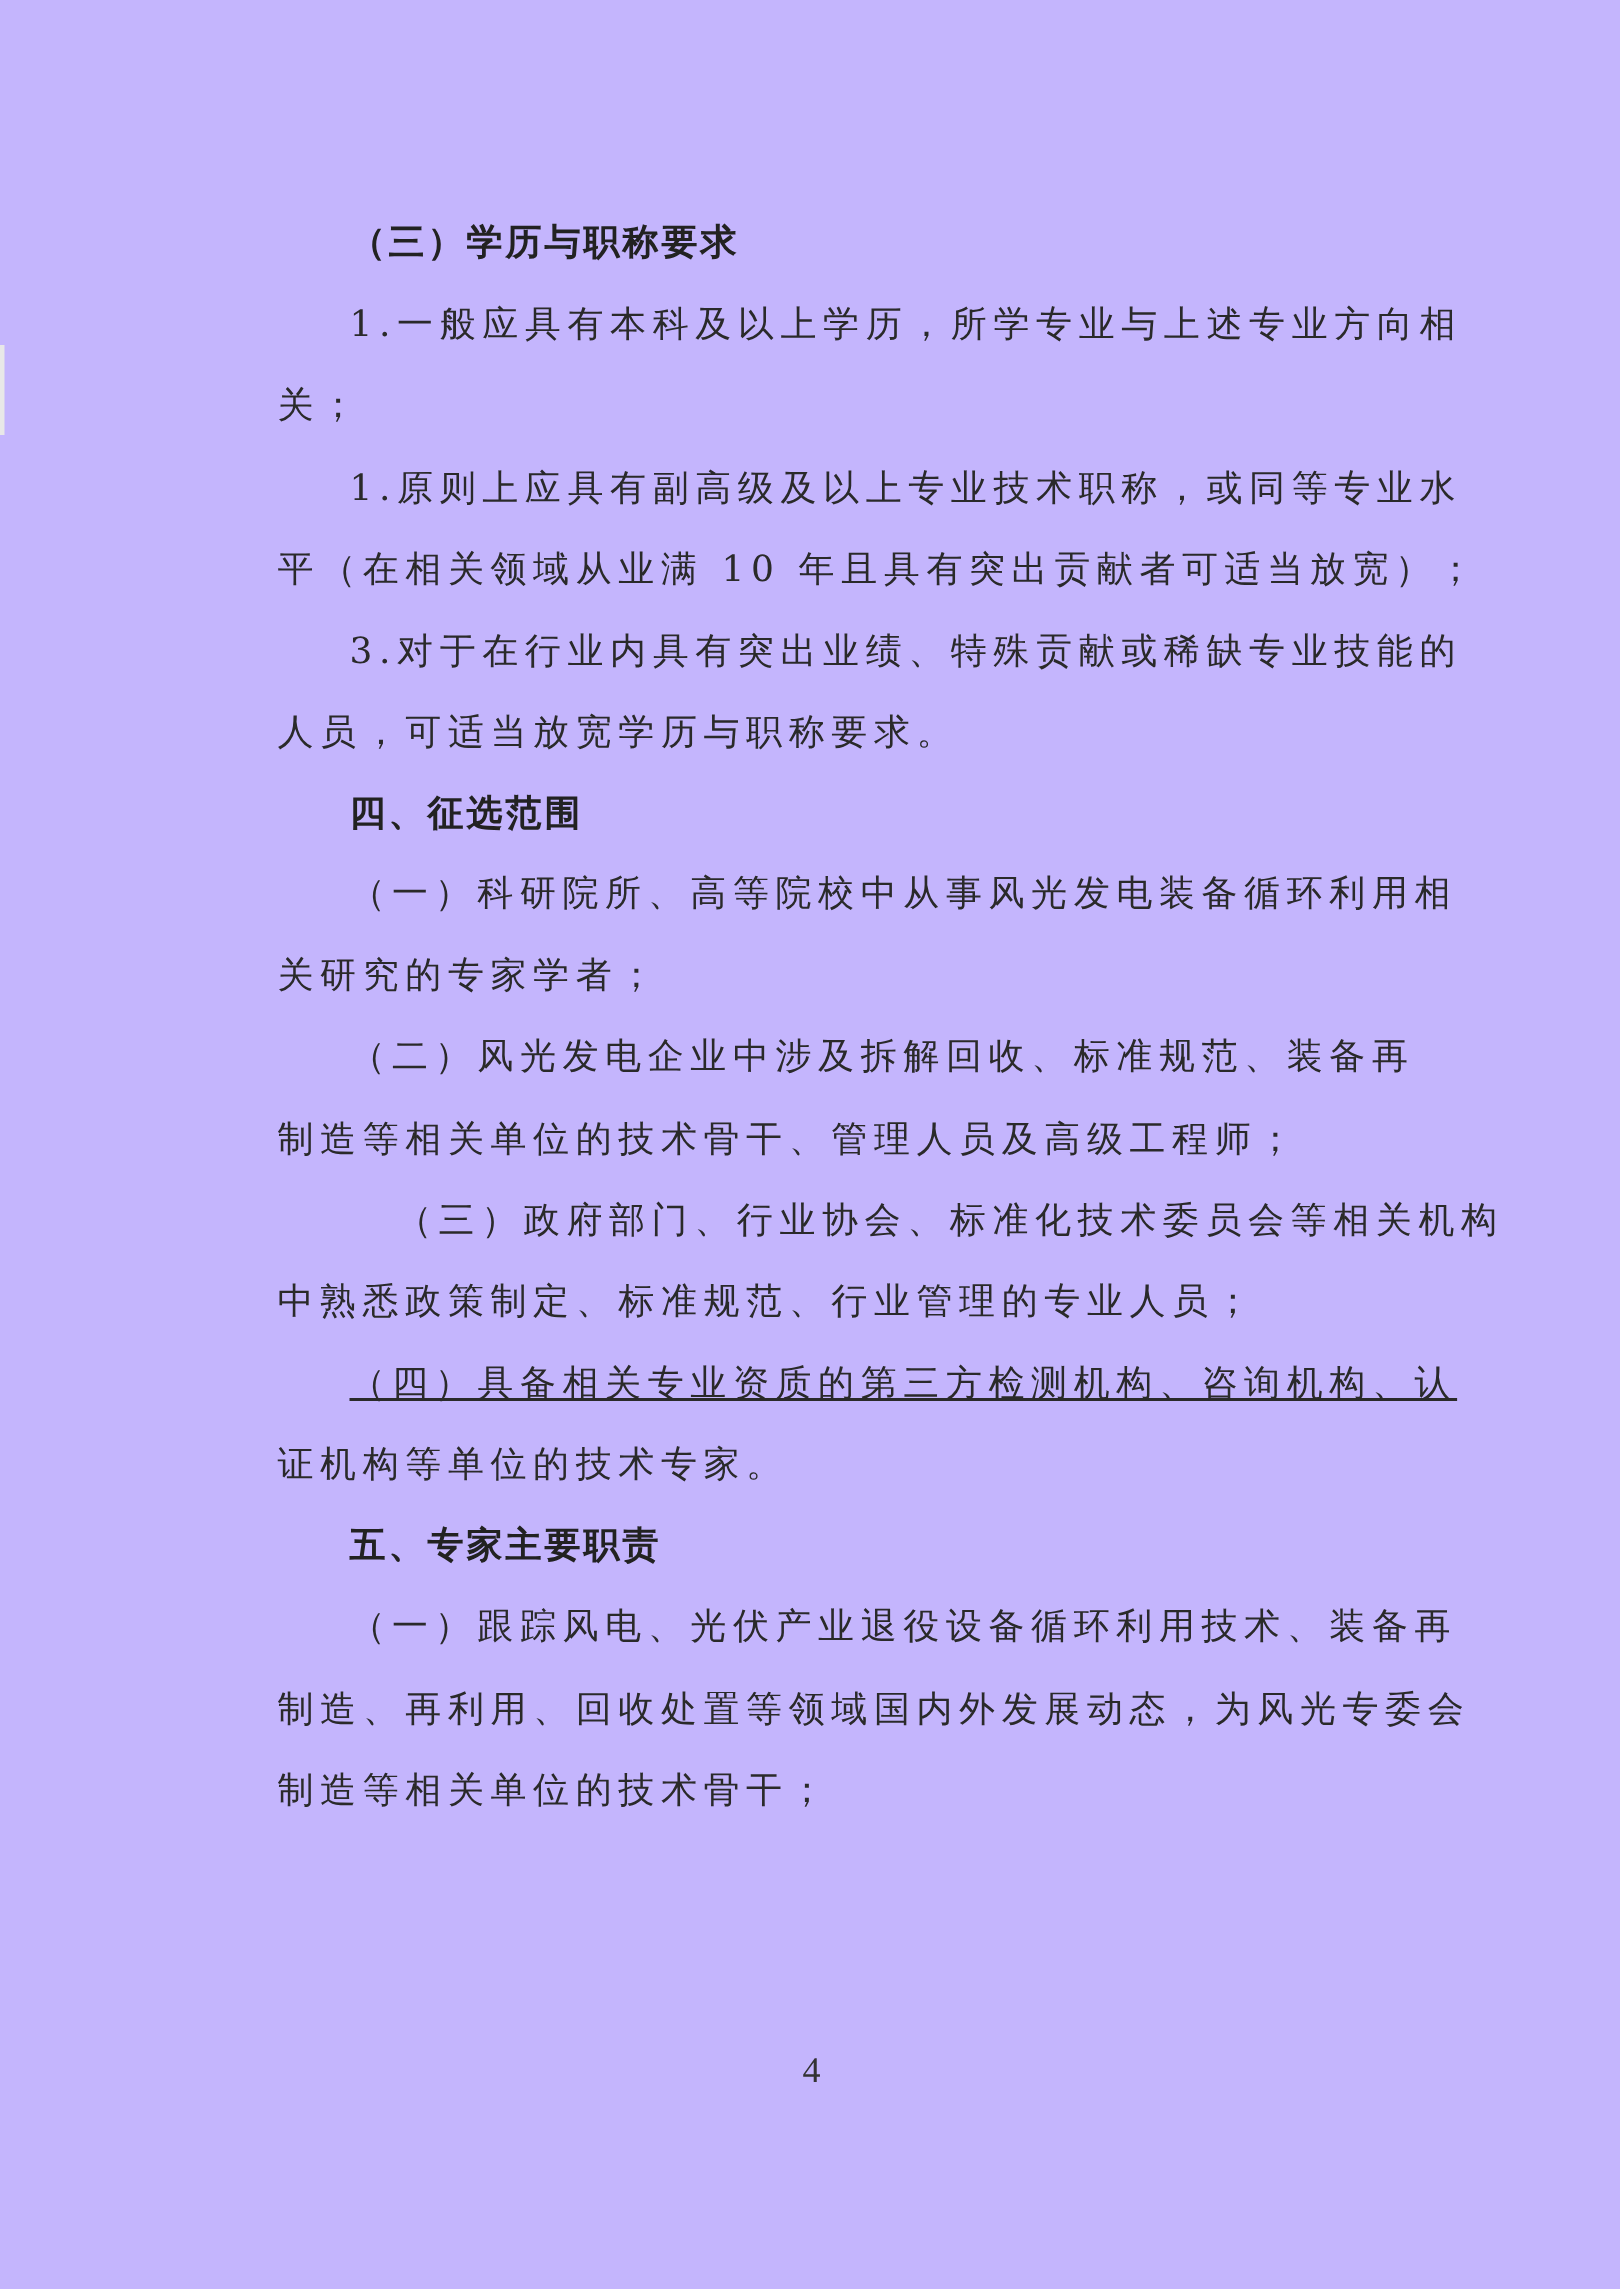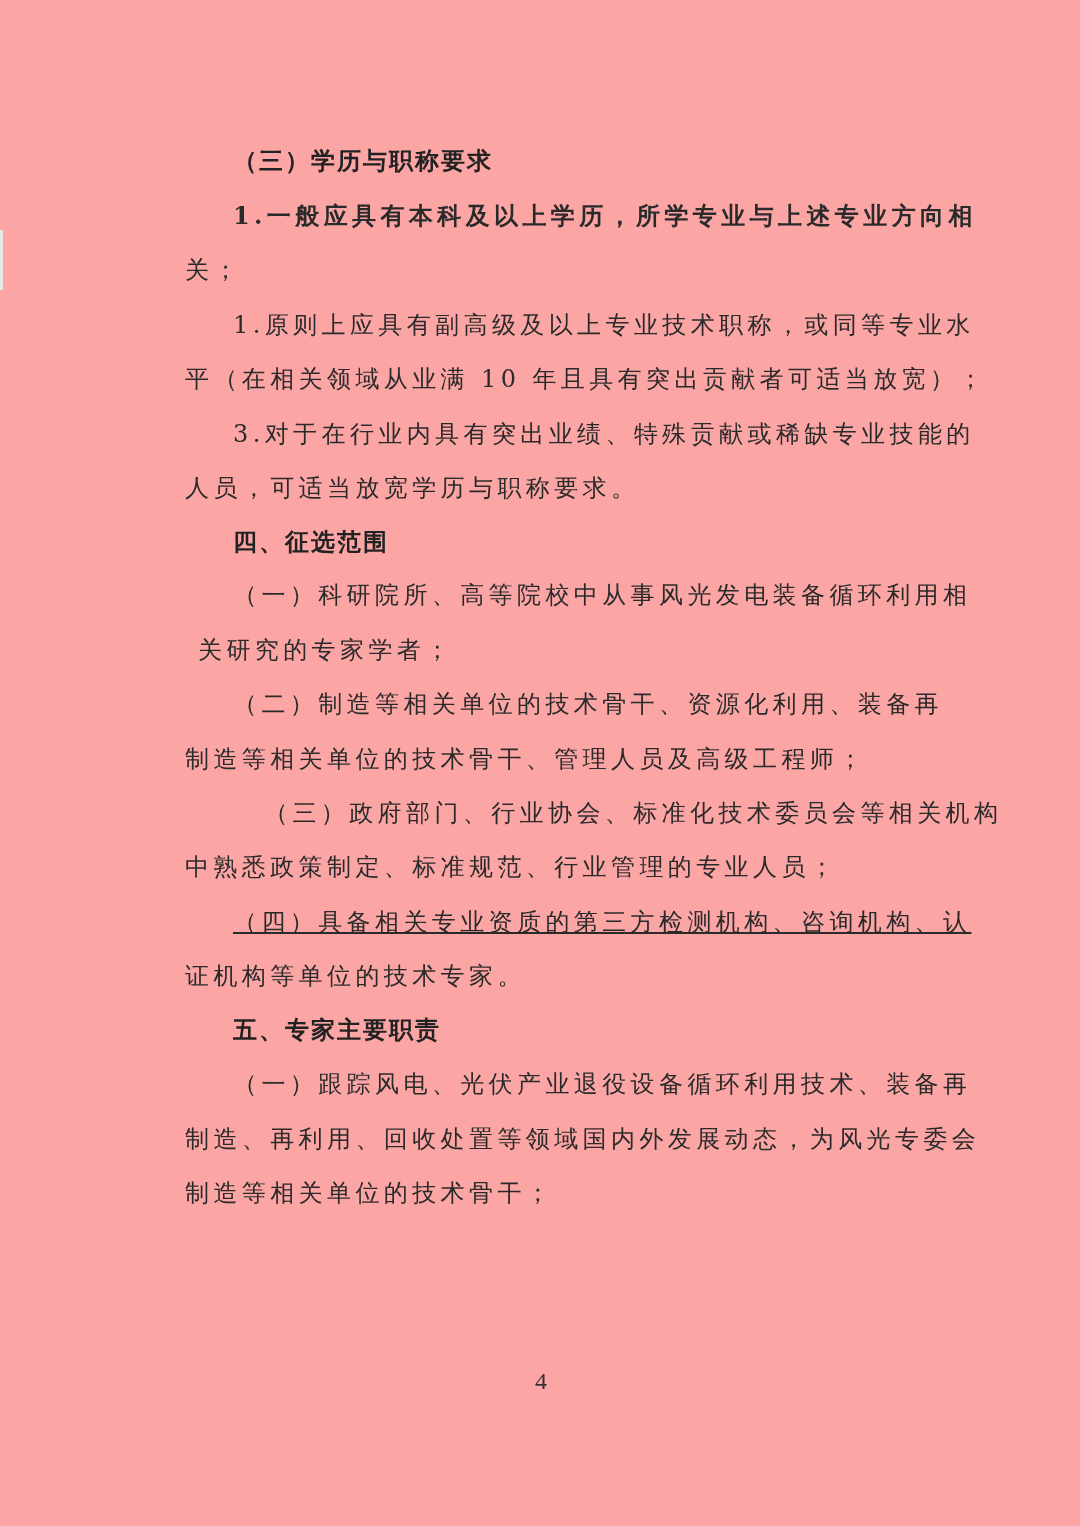--- a/index.html
+++ b/index.html
@@ -14,21 +14,21 @@
       overflow: hidden;
       font-family: "DejaVu Serif", "Liberation Serif", serif;
       color: #2a2a2a;
     }
     .page {
       position: absolute;
       left: 0;
       top: 0;
       width: 1080px;
       height: 1526px;
-      background: #fca5a5;
+      background: #c4b5fd;
     }
     .line {
       position: absolute;
       left: 185px;
       width: 720px;
       font-size: 24px;
       line-height: 30px;
       white-space: nowrap;
       letter-spacing: 4.4px;
     }
@@ -60,35 +60,35 @@
   </style>
 </head>
 <body>
 
 <div class="page">
 
   <div class="edge-mark" style="top:230px;height:60px;"></div>
 
   <div class="line indent heading" style="top:146px;">（三）学历与职称要求</div>
 
-  <div class="line indent justify" style="top:201px;width:672px;font-weight:bold;">1.一般应具有本科及以上学历，所学专业与上述专业方向相</div>
+  <div class="line indent justify" style="top:201px;width:672px;">1.一般应具有本科及以上学历，所学专业与上述专业方向相</div>
   <div class="line" style="top:255px;">关；</div>
 
   <div class="line indent justify" style="top:310px;width:672px;">1.原则上应具有副高级及以上专业技术职称，或同等专业水</div>
   <div class="line justify" style="top:364px;">平（在相关领域从业满 10 年且具有突出贡献者可适当放宽）；</div>
 
   <div class="line indent justify" style="top:419px;width:672px;">3.对于在行业内具有突出业绩、特殊贡献或稀缺专业技能的</div>
   <div class="line" style="top:473px;">人员，可适当放宽学历与职称要求。</div>
 
   <div class="line indent heading" style="top:527px;">四、征选范围</div>
 
   <div class="line indent justify" style="top:580px;width:672px;">（一）科研院所、高等院校中从事风光发电装备循环利用相</div>
-  <div class="line" style="top:635px;margin-left:13px;">关研究的专家学者；</div>
+  <div class="line" style="top:635px;">关研究的专家学者；</div>
 
-  <div class="line indent justify" style="top:689px;width:672px;">（二）制造等相关单位的技术骨干、资源化利用、装备再</div>
+  <div class="line indent justify" style="top:689px;width:672px;">（二）风光发电企业中涉及拆解回收、标准规范、装备再</div>
   <div class="line" style="top:744px;">制造等相关单位的技术骨干、管理人员及高级工程师；</div>
 
   <div class="line indent justify" style="top:798px;width:672px;margin-left:31px;">（三）政府部门、行业协会、标准化技术委员会等相关机构</div>
   <div class="line" style="top:852px;">中熟悉政策制定、标准规范、行业管理的专业人员；</div>
 
   <div class="line indent justify" style="top:907px;width:672px;text-decoration:underline;">（四）具备相关专业资质的第三方检测机构、咨询机构、认</div>
   <div class="line" style="top:961px;">证机构等单位的技术专家。</div>
 
   <div class="line indent heading" style="top:1015px;">五、专家主要职责</div>
 

